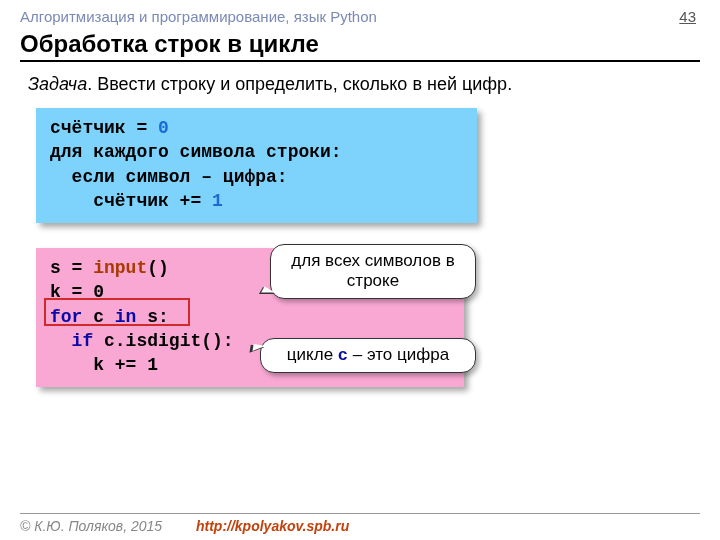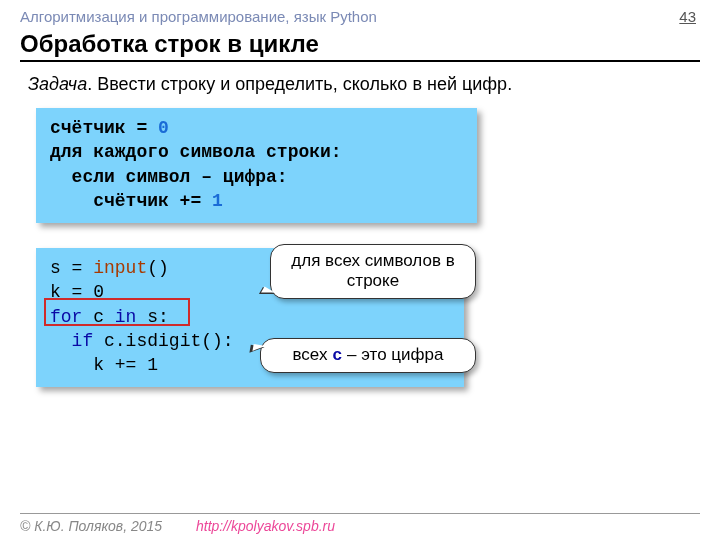--- a/index.html
+++ b/index.html
@@ -62,25 +62,25 @@
     line-height: 1.35;
     color: #000;
     white-space: pre;
   }
   .pseudo-box .num { color: #1a6bd6; }
   .code-box {
     position: absolute;
     top: 248px;
     left: 36px;
     width: 400px;
-    background: #7dd3fc;
+    background: #f9a8d4;
     box-shadow: 4px 4px 6px rgba(0,0,0,0.35);
     padding: 8px 14px 10px 14px;
     font-family: "Courier New", monospace;
-    font-weight: normal;
+    font-weight: bold;
     font-size: 18px;
     line-height: 1.35;
     white-space: pre;
   }
   .code-box .kw { color: #0a0aa5; }
   .code-box .fn { color: #a83a00; }
   .highlight-frame {
     position: absolute;
     top: 298px;
     left: 44px;
@@ -145,21 +145,21 @@
     position: absolute;
     bottom: 6px;
     left: 20px;
     right: 20px;
     border-top: 1px solid #999;
     padding-top: 4px;
     font-style: italic;
     font-size: 14px;
     color: #888;
   }
-  .footer .link { color: #ec4899; margin-left: 30px; }
+  .footer .link { color: #c2410c; margin-left: 30px; font-weight: bold; }
 </style>
 </head>
 <body>
 
 <div class="header-band">Алгоритмизация и программирование, язык Python</div>
 <div class="page-number">43</div>
 
 <div class="title">Обработка строк в цикле</div>
 
 <div class="task">
@@ -177,21 +177,21 @@
 <span>  </span><span class="kw">if</span><span> c.isdigit():</span>
 <span>    k += 1</span></div>
 
 <div class="highlight-frame"></div>
 
 <div class="callout callout1">для всех символов в строке</div>
 <div class="tail1"></div>
 <div class="tail1w"></div>
 
 <div class="callout callout2">
-  <span>всех </span><span class="mono">c</span><span> – это цифра</span>
+  <span>цикле </span><span class="mono">c</span><span> – это цифра</span>
 </div>
 <div class="tail2"></div>
 <div class="tail2w"></div>
 
 <div class="footer">
   <span>© К.Ю. Поляков, 2015</span>
   <span class="link">http://kpolyakov.spb.ru</span>
 </div>
 
 </body></html>

